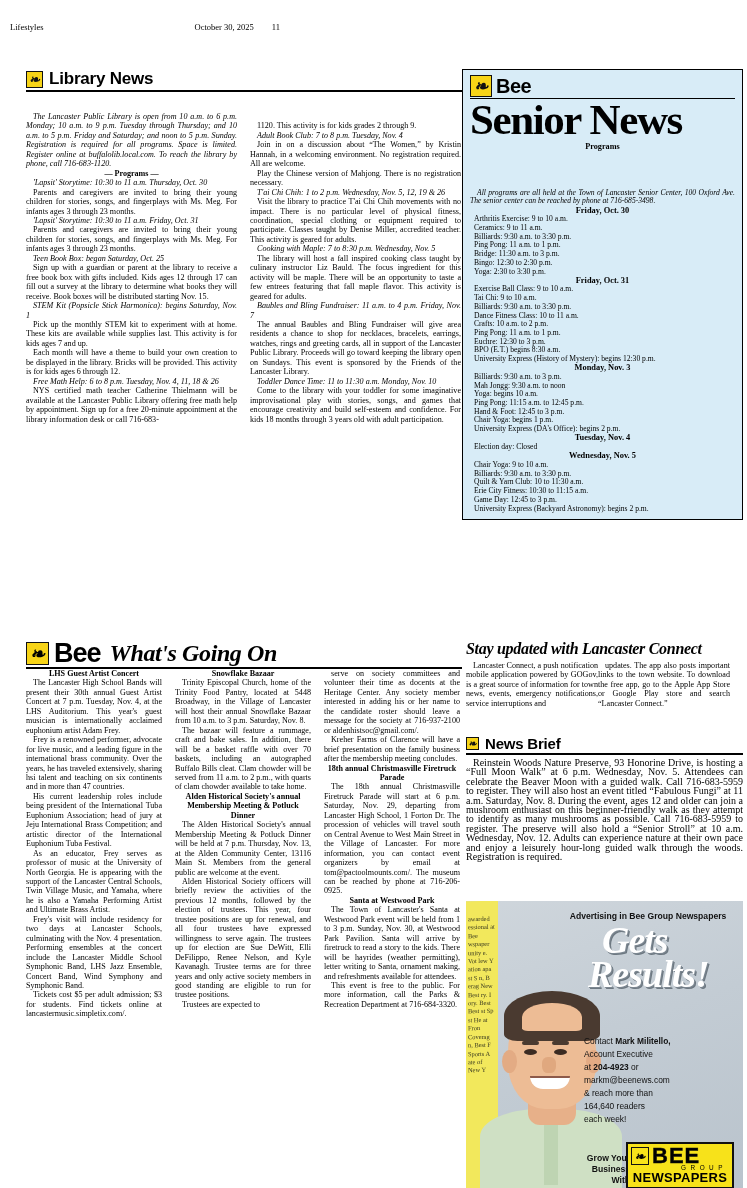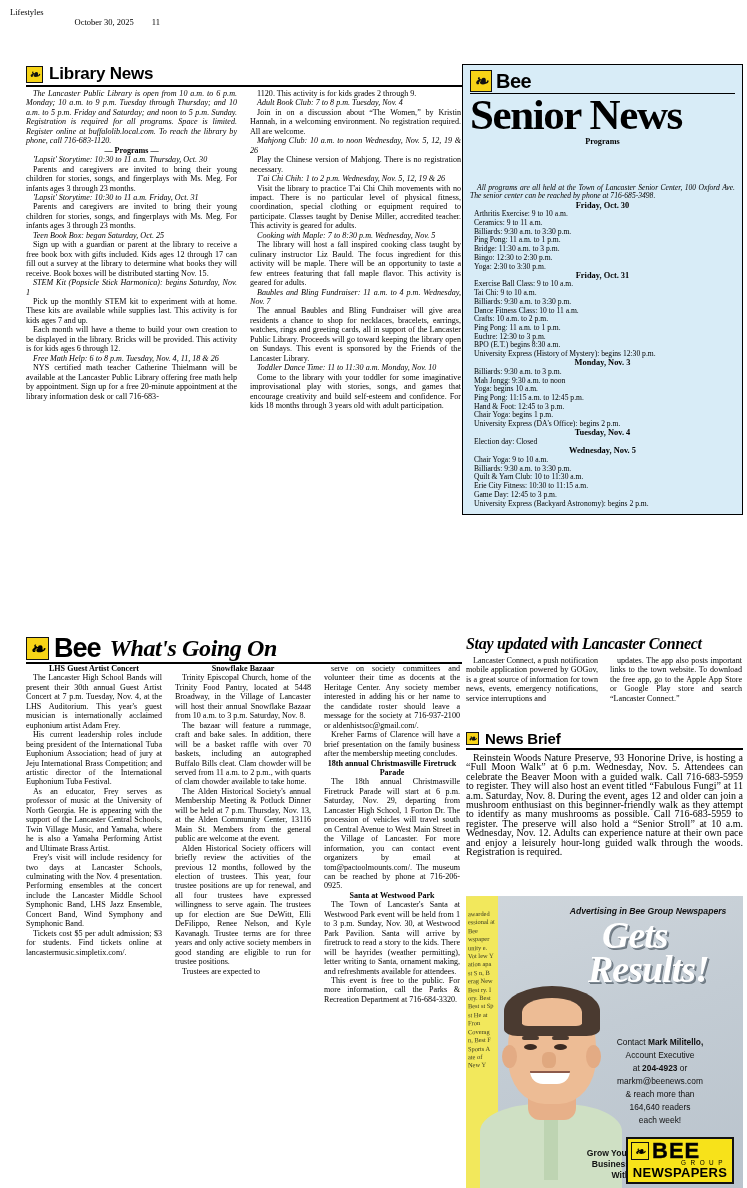--- a/index.html
+++ b/index.html
@@ -9,23 +9,22 @@
     background:#ffffff;
     font-family:"Liberation Serif", serif;
     color:#000;
     overflow:hidden;
     position:relative;
   }
 
   
   .masthead {
     display:flex; align-items:flex-start;
-    padding:7px 10px 3px 10px;
+    padding:22px 10px 3px 10px;
     font-size:8.5px;
-    flex-direction:column;
   }
   .mh-left { width:120px; }
   .mh-center { flex:1; text-align:center; }
   .mh-right { width:150px; text-align:right; display:flex; justify-content:flex-end; gap:18px; }
 
   
   .sec-head {
     display:flex; align-items:center; gap:6px;
     border-bottom:2.5px solid #000;
     padding-bottom:1px;
@@ -56,21 +55,21 @@
   }
   .col-text p { margin:0; text-indent:7px; }
   .col-text p.ital { font-style:italic; }
   .col-text p.ctr { text-align:center; text-indent:0; font-weight:bold; }
   .col-text p.head { text-align:center; text-indent:0; font-weight:bold; font-style:normal; }
 
   
   #library-news {
     position:absolute; left:26px; top:34px; width:436px;
   }
-  #library-news .cols { display:flex; gap:13px; margin-top:2px; }
+  #library-news .cols { display:flex; gap:13px; margin-top:20px;align-items:flex-end; }
   #library-news .cols > div { width:211px; }
 
   
   #senior-news {
     position:absolute; left:462px; top:34px; width:281px;
     border:1.6px solid #000; background:#d8ecf7;
     padding:5px 7px 6px 7px;
   }
   .sn-bee { display:flex; align-items:center; gap:4px; }
   .sn-bee .word {
@@ -116,21 +115,21 @@
 
   
   #lancaster-connect {
     position:absolute; left:466px; top:605px; width:277px;
   }
   .lc-title {
     font-family:"Liberation Serif", serif;
     font-weight:bold; font-style:italic; font-size:16px; line-height:18px;
     letter-spacing:-0.3px; margin-bottom:3px;
   }
-  .lc-cols { display:flex; gap:12px; }
+  .lc-cols { display:flex; gap:0; }
   .lc-cols > div { width:132px; }
 
   
   #news-brief {
     position:absolute; left:466px; top:700px; width:277px;
   }
   #news-brief .sec-head .title { font-size:15px; }
   #news-brief .nb-body {
     font-size:10px; line-height:9.4px; text-align:justify; margin-top:3px;
   }
@@ -196,33 +195,33 @@
     position:absolute; left:62px; bottom:128px; width:14px;height:16px;
     background:#e0a87f; border-radius:40%;
   }
   .p-mouth{
     position:absolute; left:50px; bottom:112px; width:40px;height:13px;
     background:#fff; border-radius:0 0 22px 22px; border-top:2px solid #8d5a4a;
   }
   .ad-headline {
     position:absolute; left:92px; top:10px; width:180px; text-align:center;
     font-family:"Liberation Sans", sans-serif;
-    font-weight:bold; font-size:8.6px; color:#111;font-style:italic;
+    font-weight:bold; font-size:8.6px; color:#111;
   }
   .ad-gets {
     position:absolute; left:118px; top:22px; width:156px;
     font-family:"Liberation Serif", serif;
     font-style:italic; font-weight:bold; color:#fff;
     font-size:38px; line-height:34px; letter-spacing:-1px;
     text-shadow:1px 1px 0 #7c8791, 2px 2px 0 #6d7881;
   }
   .ad-gets .l1{ display:block; text-align:left; padding-left:18px;}
   .ad-gets .l2{ display:block; text-align:left; padding-left:4px;}
   .ad-contact {
-    position:absolute; left:118px; top:140px; width:152px; text-align:center;
+    position:absolute; left:118px; top:134px; width:152px; 
     font-family:"Liberation Sans", sans-serif;
     font-size:8.4px; line-height:13px; color:#111;
   }
   .ad-contact b{font-weight:bold;}
   .ad-grow {
     position:absolute; left:104px; bottom:15px; width:60px; text-align:right;
     font-family:"Liberation Sans", sans-serif;
     font-weight:bold; font-size:8.6px; line-height:11px; color:#111;
   }
   .ad-logo {
@@ -281,27 +280,26 @@
           <p class="ital">STEM Kit (Popsicle Stick Harmonica): begins Saturday, Nov. 1</p>
           <p class="">Pick up the monthly STEM kit to experiment with at home. These kits are available while supplies last. This activity is for kids ages 7 and up.</p>
           <p class="">Each month will have a theme to build your own creation to be displayed in the library. Bricks will be provided. This activity is for kids ages 6 through 12.</p>
           <p class="ital">Free Math Help: 6 to 8 p.m. Tuesday, Nov. 4, 11, 18 &amp; 26</p>
           <p class="">NYS certified math teacher Catherine Thielmann will be available at the Lancaster Public Library offering free math help by appointment. Sign up for a free 20-minute appointment at the library information desk or call 716-683-</p>
         </div>
       <div class="col-text" id="lib-col2">
           <p class="">1120. This activity is for kids grades 2 through 9.</p>
           <p class="ital">Adult Book Club: 7 to 8 p.m. Tuesday, Nov. 4</p>
           <p class="">Join in on a discussion about “The Women,” by Kristin Hannah, in a welcoming environment. No registration required. All are welcome.</p>
-          <p class="ital">Mahjong Club: 10 a.m. to noon Wednesday, Nov. 5, 12, 19 &amp; 26</p>
           <p class="">Play the Chinese version of Mahjong. There is no registration necessary.</p>
           <p class="ital">T'ai Chi Chih: 1 to 2 p.m. Wednesday, Nov. 5, 12, 19 &amp; 26</p>
           <p class="">Visit the library to practice T'ai Chi Chih movements with no impact. There is no particular level of physical fitness, coordination, special clothing or equipment required to participate. Classes taught by Denise Miller, accredited teacher. This activity is geared for adults.</p>
           <p class="ital">Cooking with Maple: 7 to 8:30 p.m. Wednesday, Nov. 5</p>
           <p class="">The library will host a fall inspired cooking class taught by culinary instructor Liz Bauld. The focus ingredient for this activity will be maple. There will be an opportunity to taste a few entrees featuring that fall maple flavor. This activity is geared for adults.</p>
-          <p class="ital">Baubles and Bling Fundraiser: 11 a.m. to 4 p.m. Wednesday, Nov. 7</p>
+          <p class="ital">Baubles and Bling Fundraiser: 11 a.m. to 4 p.m. Friday, Nov. 7</p>
           <p class="">The annual Baubles and Bling Fundraiser will give area residents a chance to shop for necklaces, bracelets, earrings, watches, rings and greeting cards, all in support of the Lancaster Public Library. Proceeds will go toward keeping the library open on Sundays. This event is sponsored by the Friends of the Lancaster Library.</p>
           <p class="ital">Toddler Dance Time: 11 to 11:30 a.m. Monday, Nov. 10</p>
           <p class="">Come to the library with your toddler for some imaginative improvisational play with stories, songs, and games that encourage creativity and build self-esteem and confidence. For kids 18 months through 3 years old with adult participation.</p>
         </div>
     </div>
   </div>
 
   <div id="senior-news">
     <div class="sn-bee">
       <span class="bee-logo lg">❧</span>
@@ -355,29 +353,31 @@
       <span class="wgo-bee">❧</span>
       <span class="wgo-bee-word">Bee</span>
       <span class="wgo-head">What's Going On</span>
     </div>
   </div>
 
   <div id="wgo-cols">
     <div class="col-text" id="wgo-col1">
         <p class="head">LHS Guest Artist Concert</p>
         <p class="">The Lancaster High School Bands will present their 30th annual Guest Artist Concert at 7 p.m. Tuesday, Nov. 4, at the LHS Auditorium. This year's guest musician is internationally acclaimed euphonium artist Adam Frey.</p>
+        <p class="">Frey is a renowned performer, advocate for live music, and a leading figure in the international brass community. Over the years, he has traveled extensively, sharing hsi talent and teaching on six continents and in more than 47 countries.</p>
         <p class="">His current leadership roles include being president of the International Tuba Euphonium Association; head of jury at Jeju International Brass Competition; and artistic director of the International Euphonium Tuba Festival.</p>
         <p class="">As an educator, Frey serves as professor of music at the University of North Georgia. He is appearing with the support of the Lancaster Central Schools, Twin Village Music, and Yamaha, where he is also a Yamaha Performing Artist and Ultimate Brass Artist.</p>
         <p class="">Frey's visit will include residency for two days at Lancaster Schools, culminating with the Nov. 4 presentation. Performing ensembles at the concert include the Lancaster Middle School Symphonic Band, LHS Jazz Ensemble, Concert Band, Wind Symphony and Symphonic Band.</p>
         <p class="">Tickets cost $5 per adult admission; $3 for students. Find tickets online at lancastermusic.simpletix.com/.</p>
       </div>
     <div class="col-text" id="wgo-col2">
         <p class="head">Snowflake Bazaar</p>
         <p class="">Trinity Episcopal Church, home of the Trinity Food Pantry, located at 5448 Broadway, in the Village of Lancaster will host their annual Snowflake Bazaar from 10 a.m. to 3 p.m. Saturday, Nov. 8.</p>
         <p class="">The bazaar will feature a rummage, craft and bake sales. In addition, there will be a basket raffle with over 70 baskets, including an autographed Buffalo Bills cleat. Clam chowder will be served from 11 a.m. to 2 p.m., with quarts of clam chowder available to take home.</p>
+        <p class="head">Alden Historical Society's annual Membership Meeting &amp; Potluck Dinner</p>
         <p class="">The Alden Historical Society's annual Membership Meeting &amp; Potluck Dinner will be held at 7 p.m. Thursday, Nov. 13, at the Alden Community Center, 13116 Main St. Members from the general public are welcome at the event.</p>
         <p class="">Alden Historical Society officers will briefly review the activities of the previous 12 months, followed by the election of trustees. This year, four trustee positions are up for renewal, and all four trustees have expressed willingness to serve again. The trustees up for election are Sue DeWitt, Elli DeFilippo, Renee Nelson, and Kyle Kavanagh. Trustee terms are for three years and only active society members in good standing are eligible to run for trustee positions.</p>
         <p class="">Trustees are expected to</p>
       </div>
     <div class="col-text" id="wgo-col3">
         <p class="">serve on society committees and volunteer their time as docents at the Heritage Center. Any society member interested in adding his or her name to the candidate roster should leave a message for the society at 716-937-2100 or aldenhistsoc@gmail.com/.</p>
         <p class="">Kreher Farms of Clarence will have a brief presentation on the family business after the membership meeting concludes.</p>
         <p class="head">18th annual Christmasville Firetruck Parade</p>
         <p class="">The 18th annual Christmasville Firetruck Parade will start at 6 p.m. Saturday, Nov. 29, departing from Lancaster High School, 1 Forton Dr. The procession of vehicles will travel south on Central Avenue to West Main Street in the Village of Lancaster. For more information, you can contact event organizers by email at tom@pactoolmounts.com/. The museum can be reached by phone at 716-206-0925.</p>
         <p class="head">Santa at Westwood Park</p>

